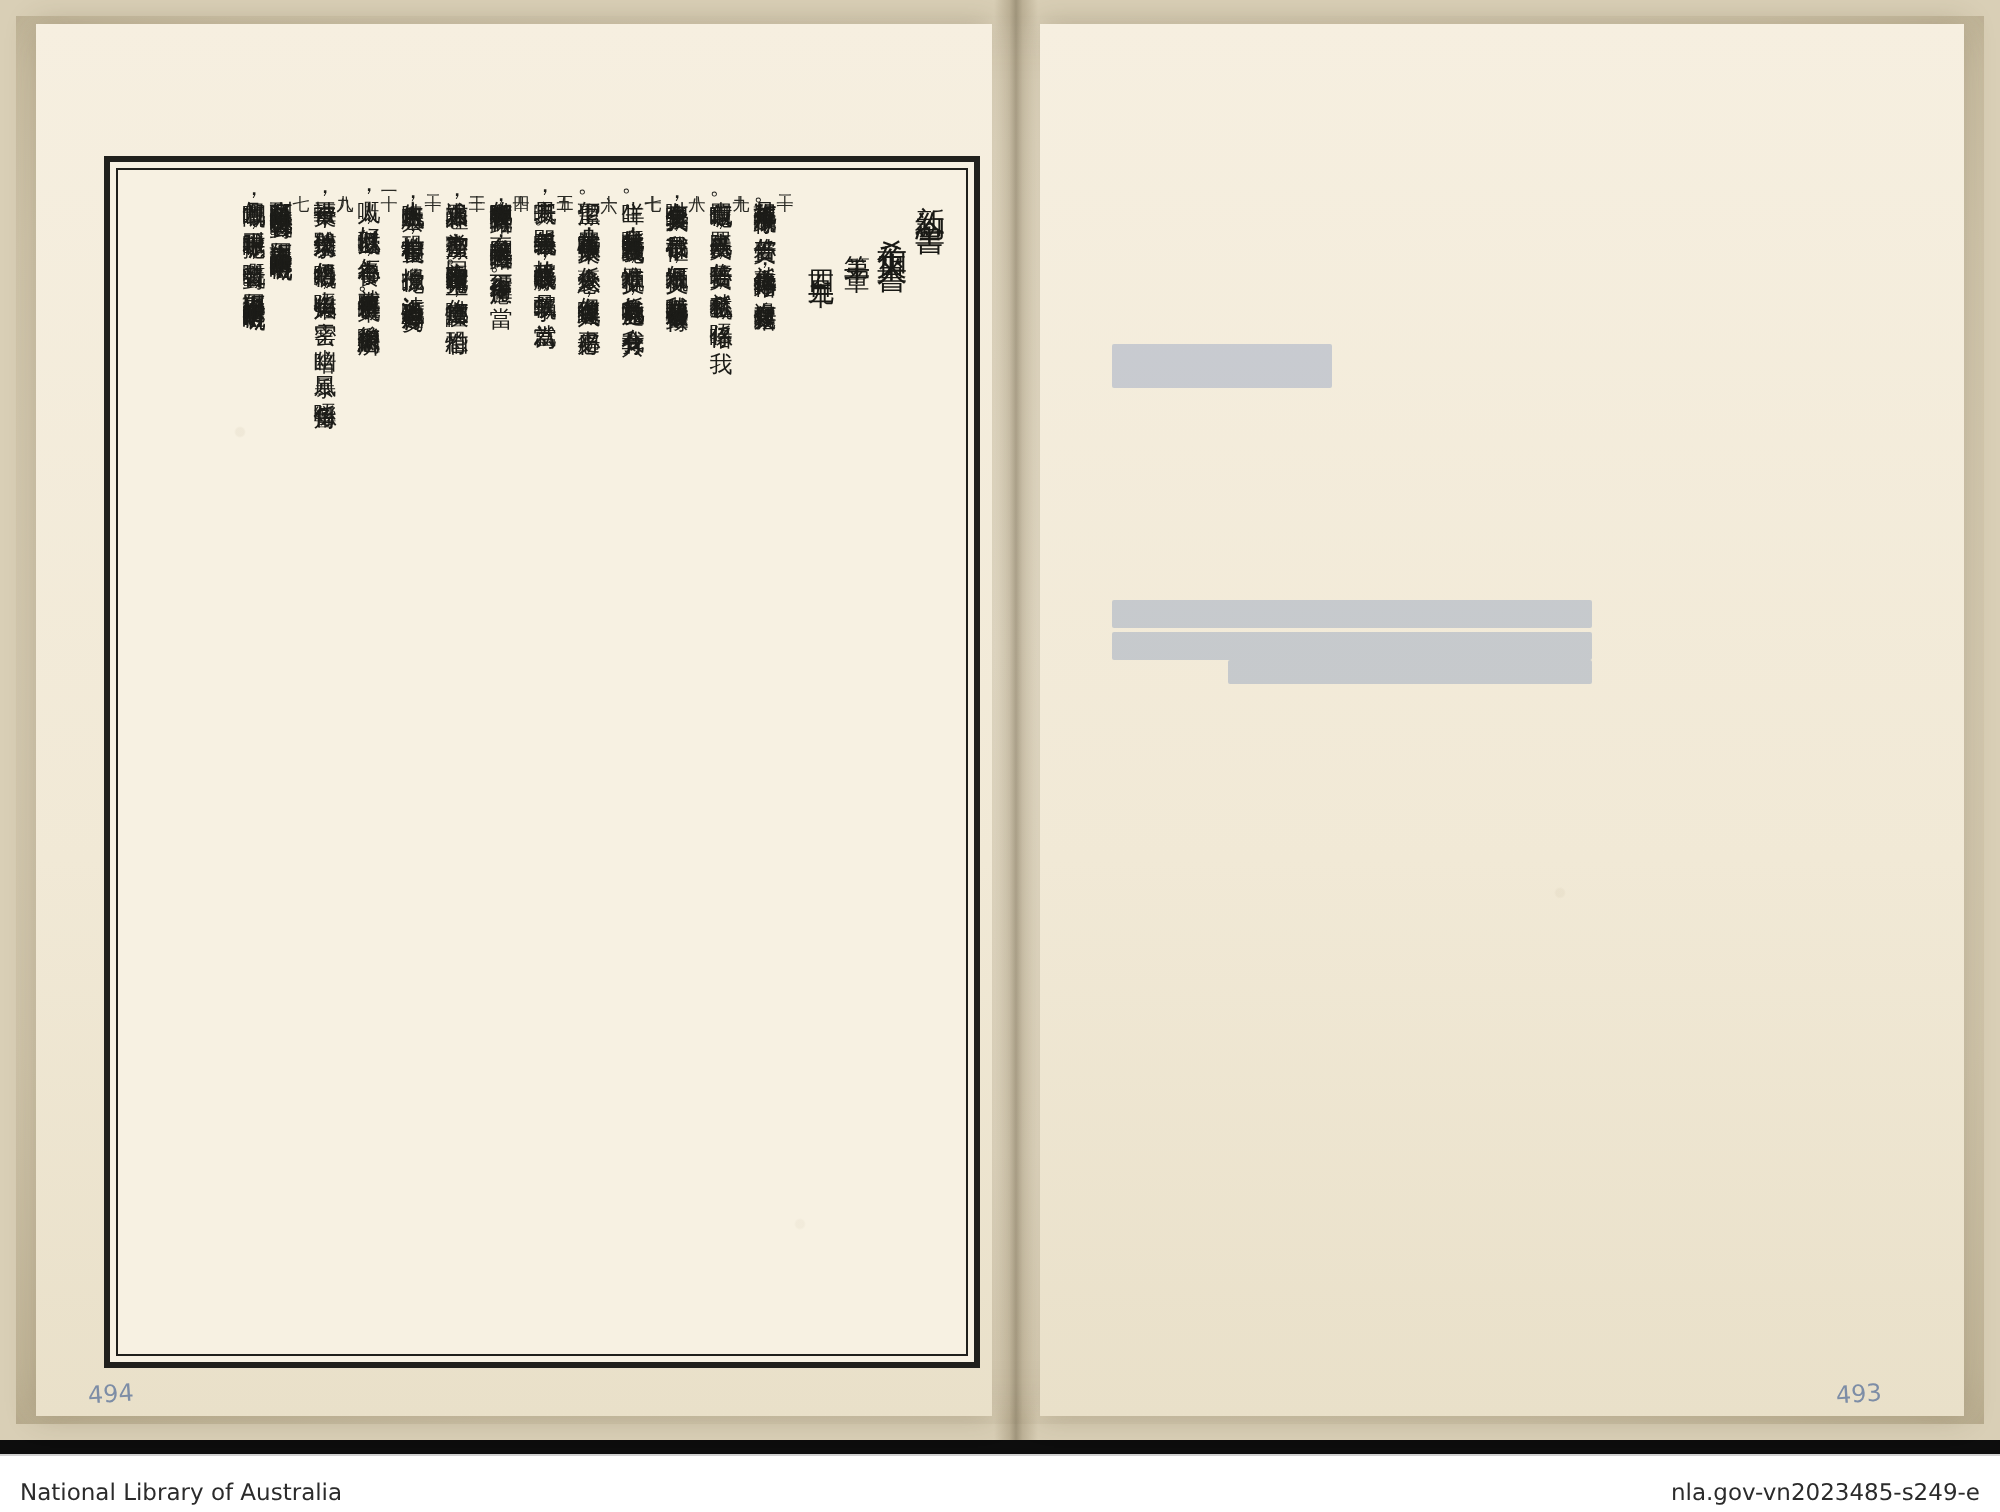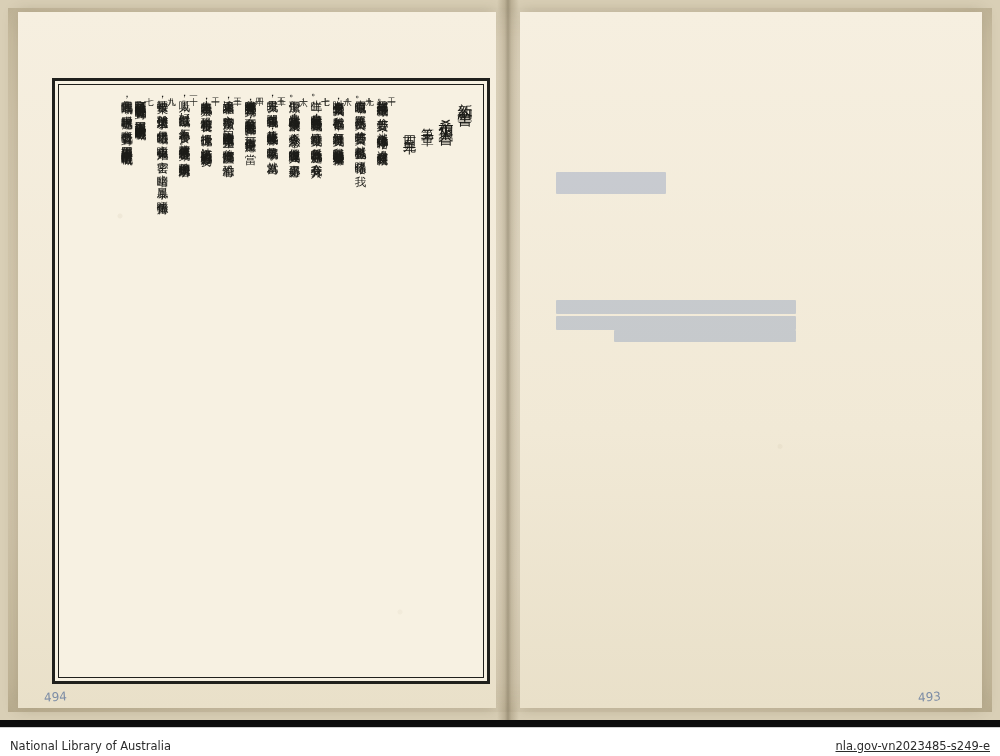--- a/index.html
+++ b/index.html
@@ -115,21 +115,21 @@
 
   
   .caption{
     position:absolute;left:0;top:727px;width:1000px;height:36px;
     background:#ffffff;
     border-top:1px solid #d0d0d0;
     display:flex;align-items:center;justify-content:space-between;
     padding:0 10px;box-sizing:border-box;
     font-size:11.5px;color:#2b2b2b;
   }
-  .caption .right{color:#2b2b2b;text-decoration:underline;}
+  .caption .right{color:#2b2b2b;}
 
   
   .speckle{
     position:absolute;inset:0;pointer-events:none;
     background-image:
       radial-gradient(circle at 12% 30%, rgba(140,120,80,.07) 0 2px, transparent 3px),
       radial-gradient(circle at 78% 62%, rgba(140,120,80,.06) 0 2px, transparent 3px),
       radial-gradient(circle at 40% 85%, rgba(140,120,80,.05) 0 2px, transparent 3px);
   }
 </style>

